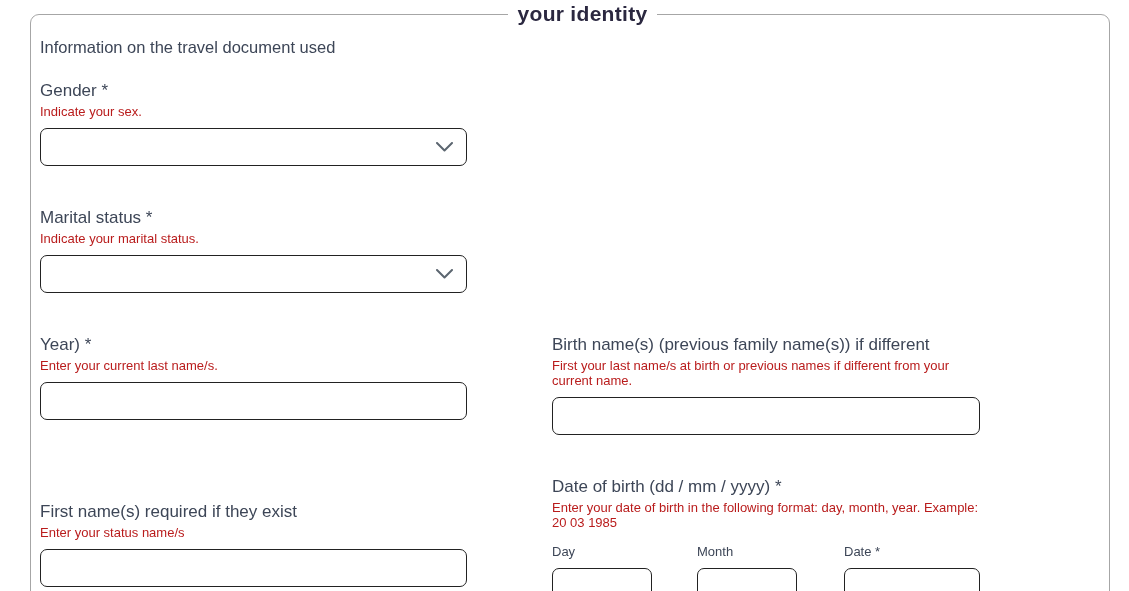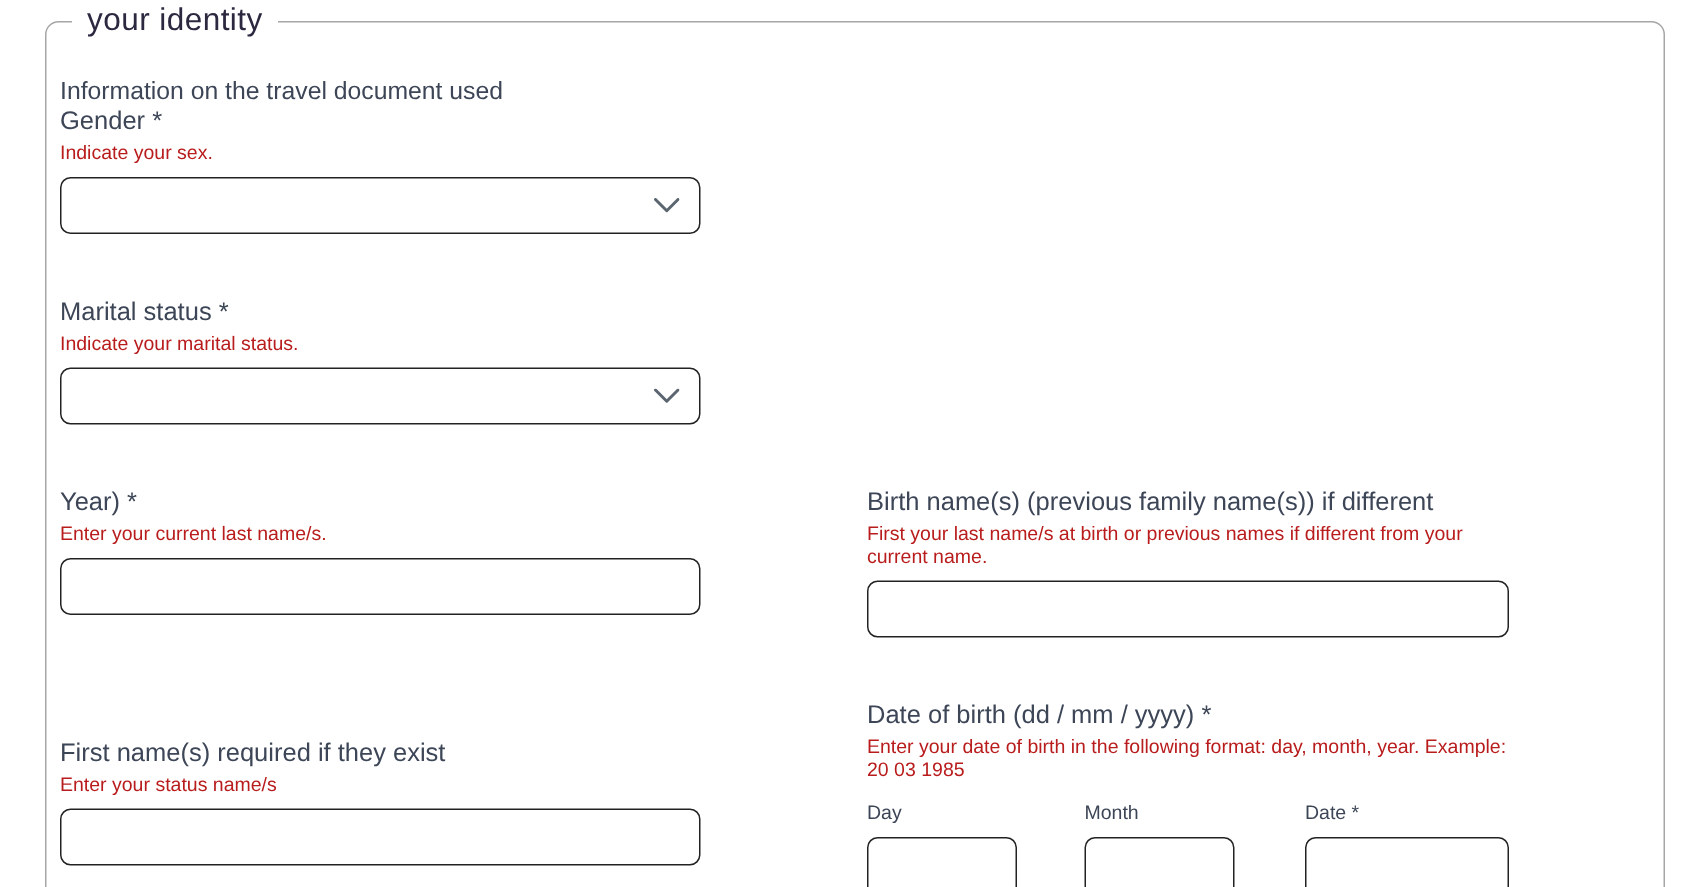--- a/index.html
+++ b/index.html
@@ -14,32 +14,33 @@
     left: 30px; top: 2px;
     width: 1080px; height: 660px;
     border: 1px solid #a6a6a6;
     border-radius: 9px;
     padding: 0 0 0 9px;
   }
   .identity-fieldset legend {
     margin-left: 8px;
     padding: 0 10px;
     font-size: 21px;
-    font-weight: 400;
+    font-weight: 700;
     letter-spacing: 0.3px;
     color: #2b2840;
+    text-align: center;
   }
   .section-info {
-    margin-top: 26px;
+    margin-top: 12px;
     font-size: 16.5px;
     color: #3d4657;
   }
   .row { display: flex; align-items: flex-start; }
   .col-left  { width: 427px; }
-  .col-right { width: 428px; margin-left: 111px; }
+  .col-right { width: 428px; margin-left: 85px; }
   .field-label {
     font-size: 17px;
     color: #3d4657;
     line-height: 20px;
   }
   .field-hint {
     margin-top: 3px;
     font-size: 13px;
     color: #b91c1c;
     line-height: 15px;
@@ -90,21 +91,21 @@
     margin-top: 9px;
     width: 100%;
     height: 40px;
     border: 1.5px solid #222222;
     border-radius: 7px;
     font-size: 15px;
     color: #222222;
     padding: 0 10px;
     outline: none;
   }
-  .mt-row2 { }
+  .mt-row2 { margin-top: 24px; }
   .mt-row  { margin-top: 42px; }
   .push-down { margin-top: 25px; }
 </style>
 </head>
 <body>
 
 <fieldset class="identity-fieldset">
   <legend>your identity</legend>
 
   <p class="section-info">Information on the travel document used</p>

